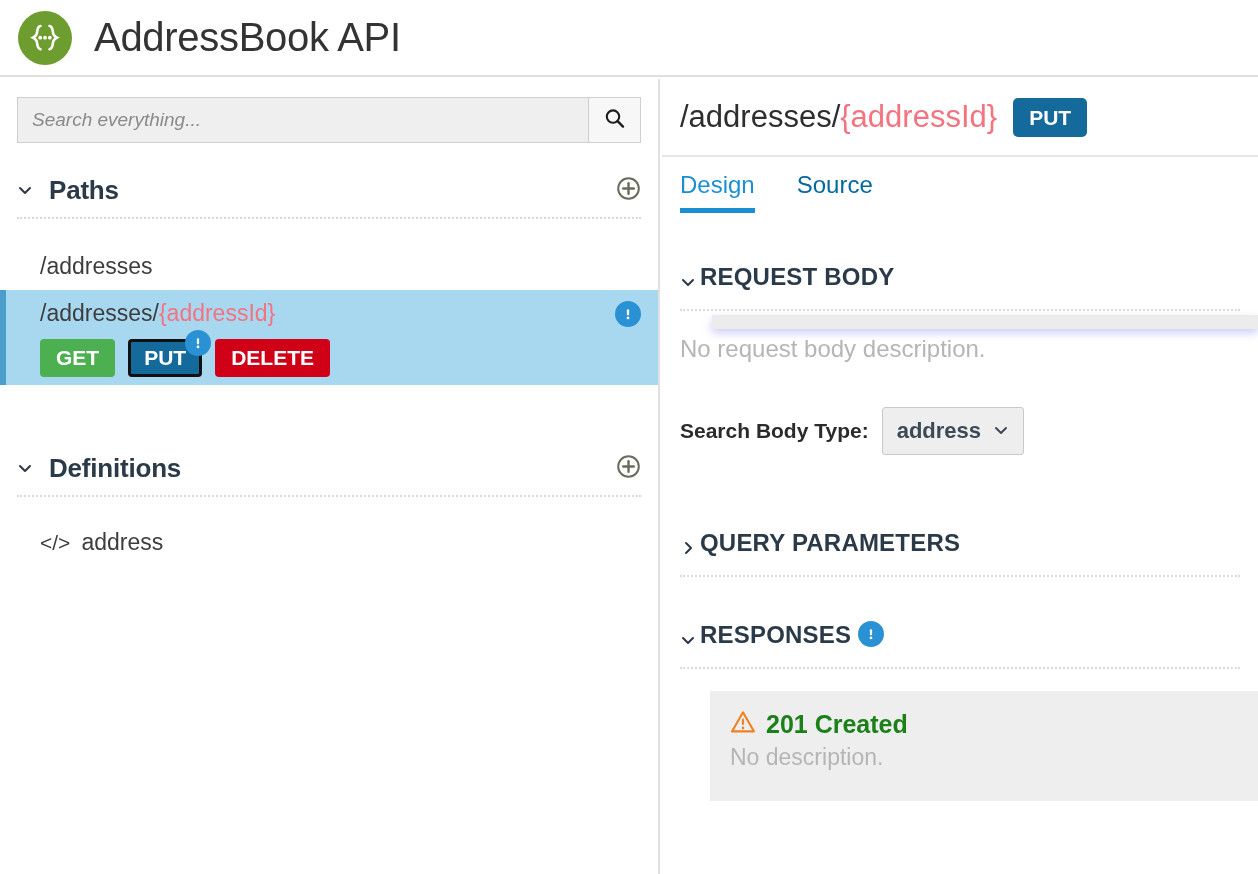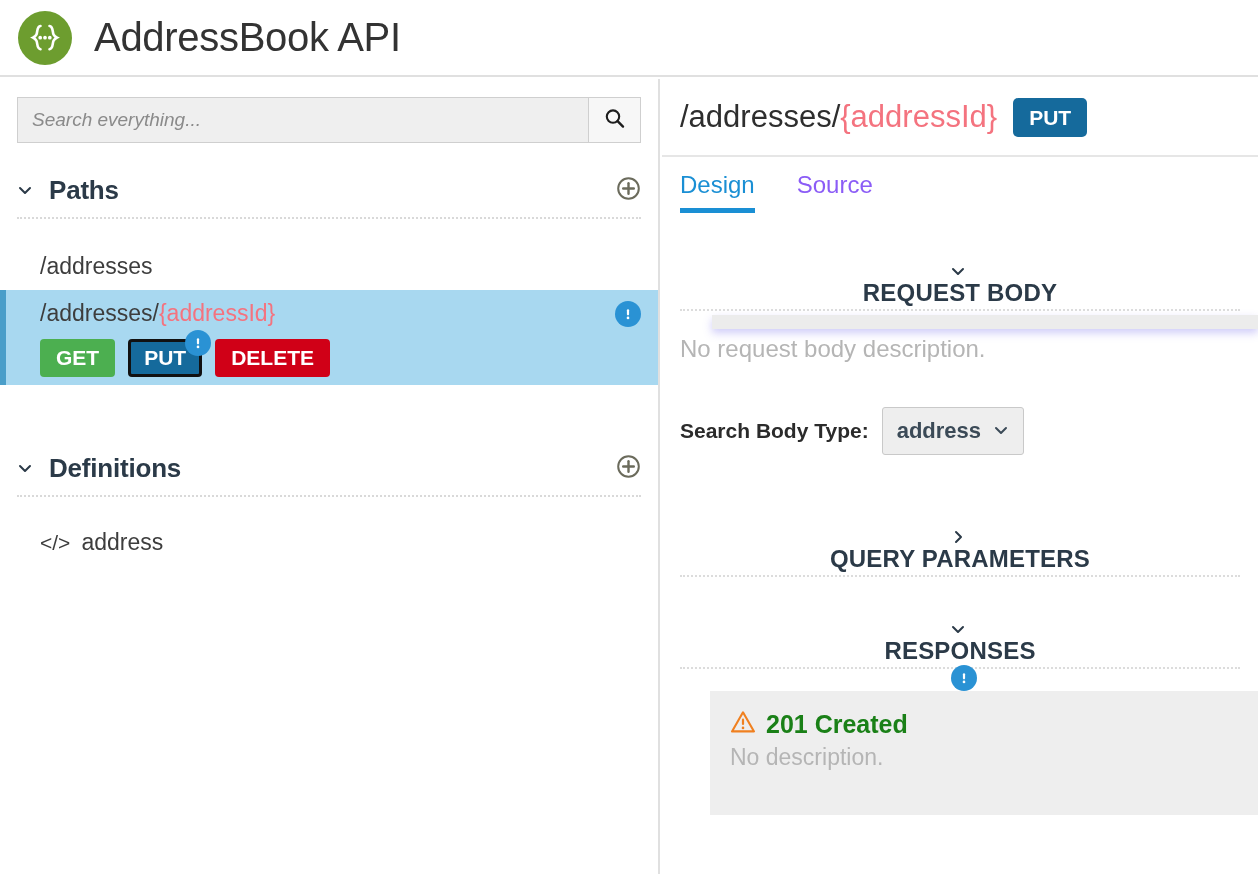--- a/index.html
+++ b/index.html
@@ -218,21 +218,21 @@
   .rp-tabs {
     height: 62px;
     display: flex;
     align-items: flex-start;
     padding: 14px 0 0 18px;
     gap: 42px;
     position: relative;
   }
   .rp-tab {
     font-size: 24px;
-    color: #8b5cf6;
+    color: #0369a1;
     cursor: pointer;
     padding-bottom: 14px;
     position: relative;
   }
   .rp-tab.active { color: #1a8fd4; }
   .rp-tab.active::after {
     content: "";
     position: absolute;
     left: 0; right: 0; bottom: 0;
     height: 5px;
@@ -244,25 +244,23 @@
     left: 50px; top: 236px;
     width: 546px; height: 14px;
     background: #ececec;
     box-shadow: 0 4px 9px rgba(130,120,240,0.38);
   }
 
   .rp-body { padding: 0 0 0 0; position: relative; }
 
   .rp-section-head {
     display: flex;
-    align-items: center;
     padding: 0 18px;
     height: 38px;
     margin-top: 0;
-    flex-direction: column;
   }
   .rp-caret {
     width: 20px; flex: 0 0 auto;
     color: #2b3a48;
     display: flex; align-items: center;
   }
   .rp-section-title {
     font-size: 24px;
     font-weight: bold;
     color: #2b3a48;
@@ -299,21 +297,21 @@
     display: flex;
     align-items: center;
     gap: 12px;
     cursor: pointer;
   }
 
   .response-card {
     margin: 22px 0 0 48px;
     width: 548px;
     background: #eeeeee;
-    padding: 18px 20px 44px 20px;
+    padding: 18px 20px 30px 20px;
   }
   .resp-title-row { display: flex; align-items: center; gap: 10px; }
   .resp-code {
     font-size: 25px;
     font-weight: bold;
     color: #1a8017;
   }
   .resp-desc {
     margin-top: 5px;
     font-size: 23px;

